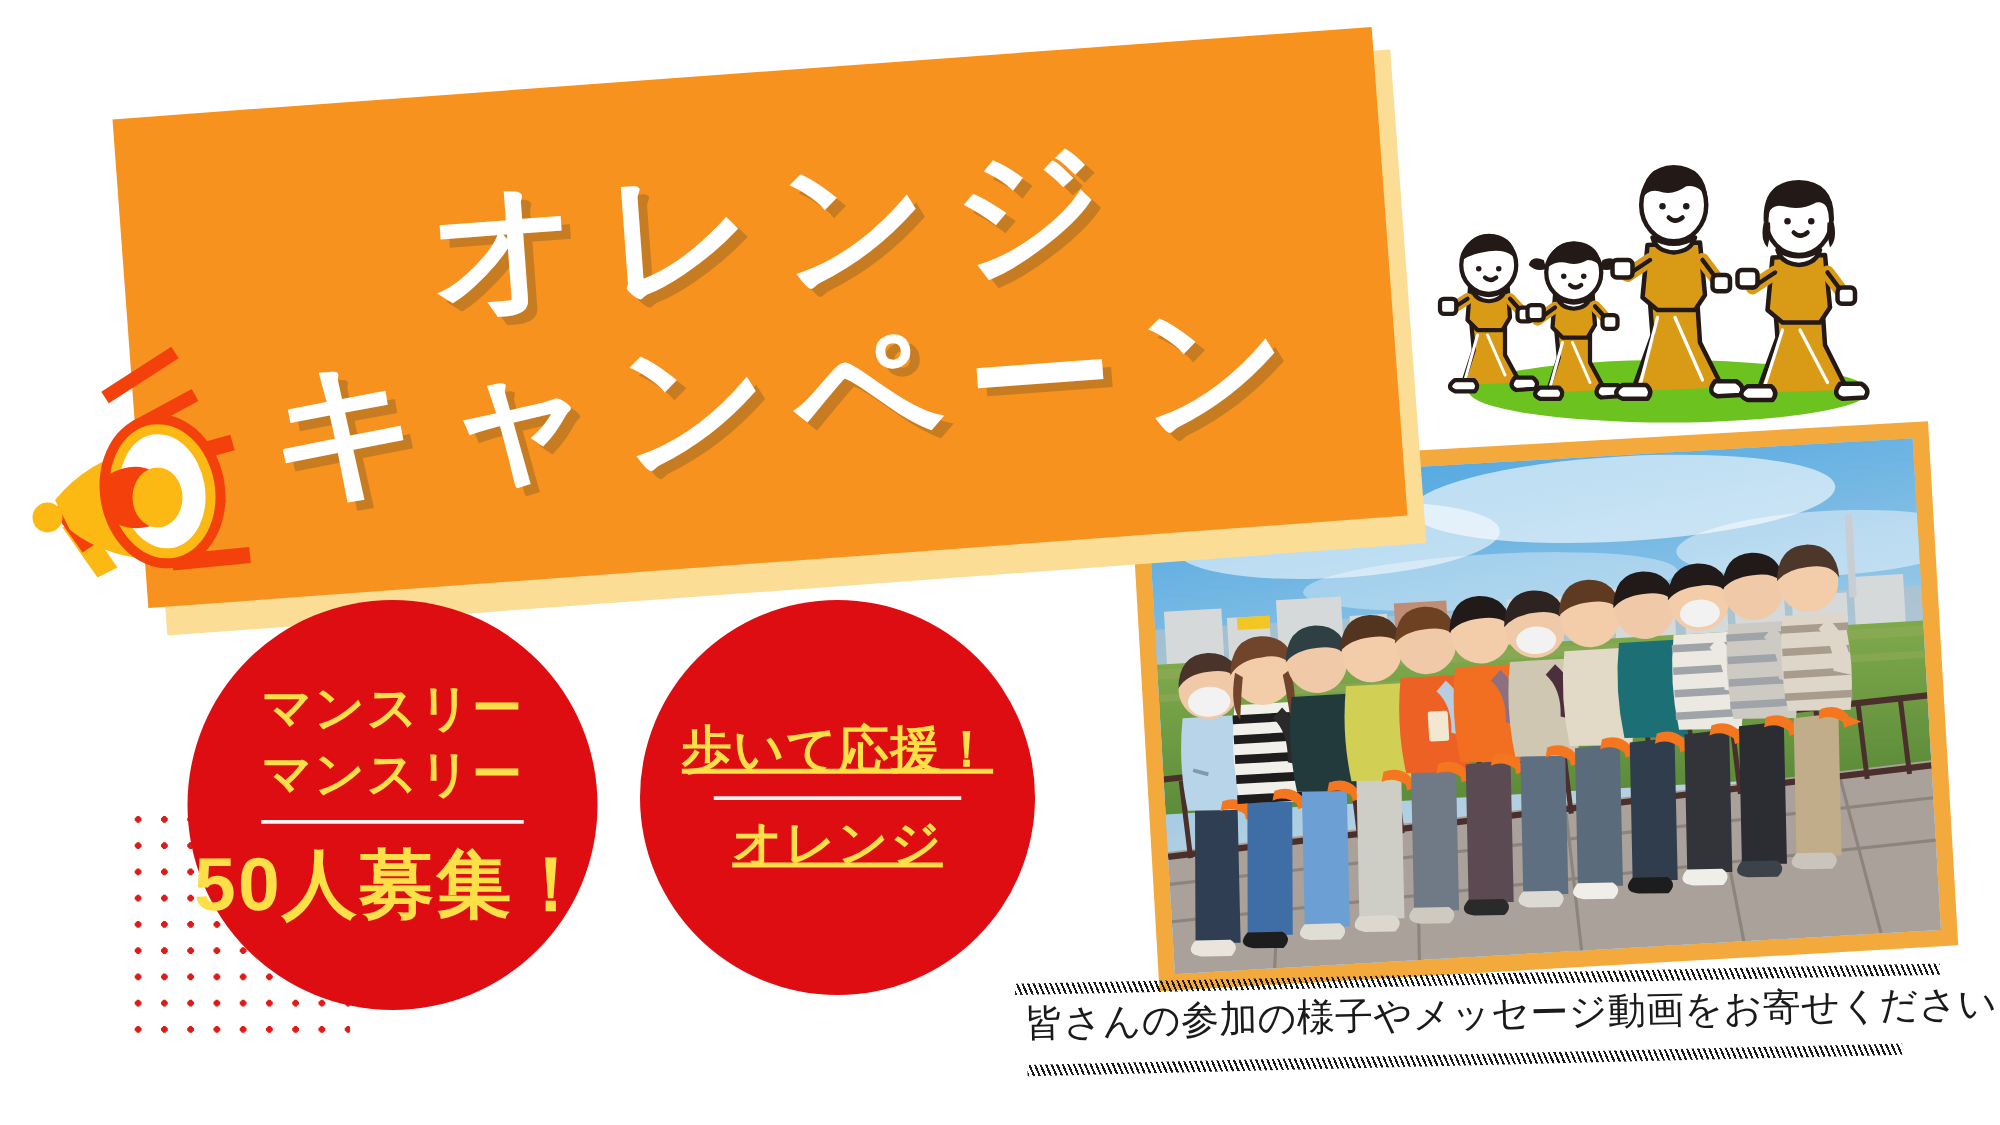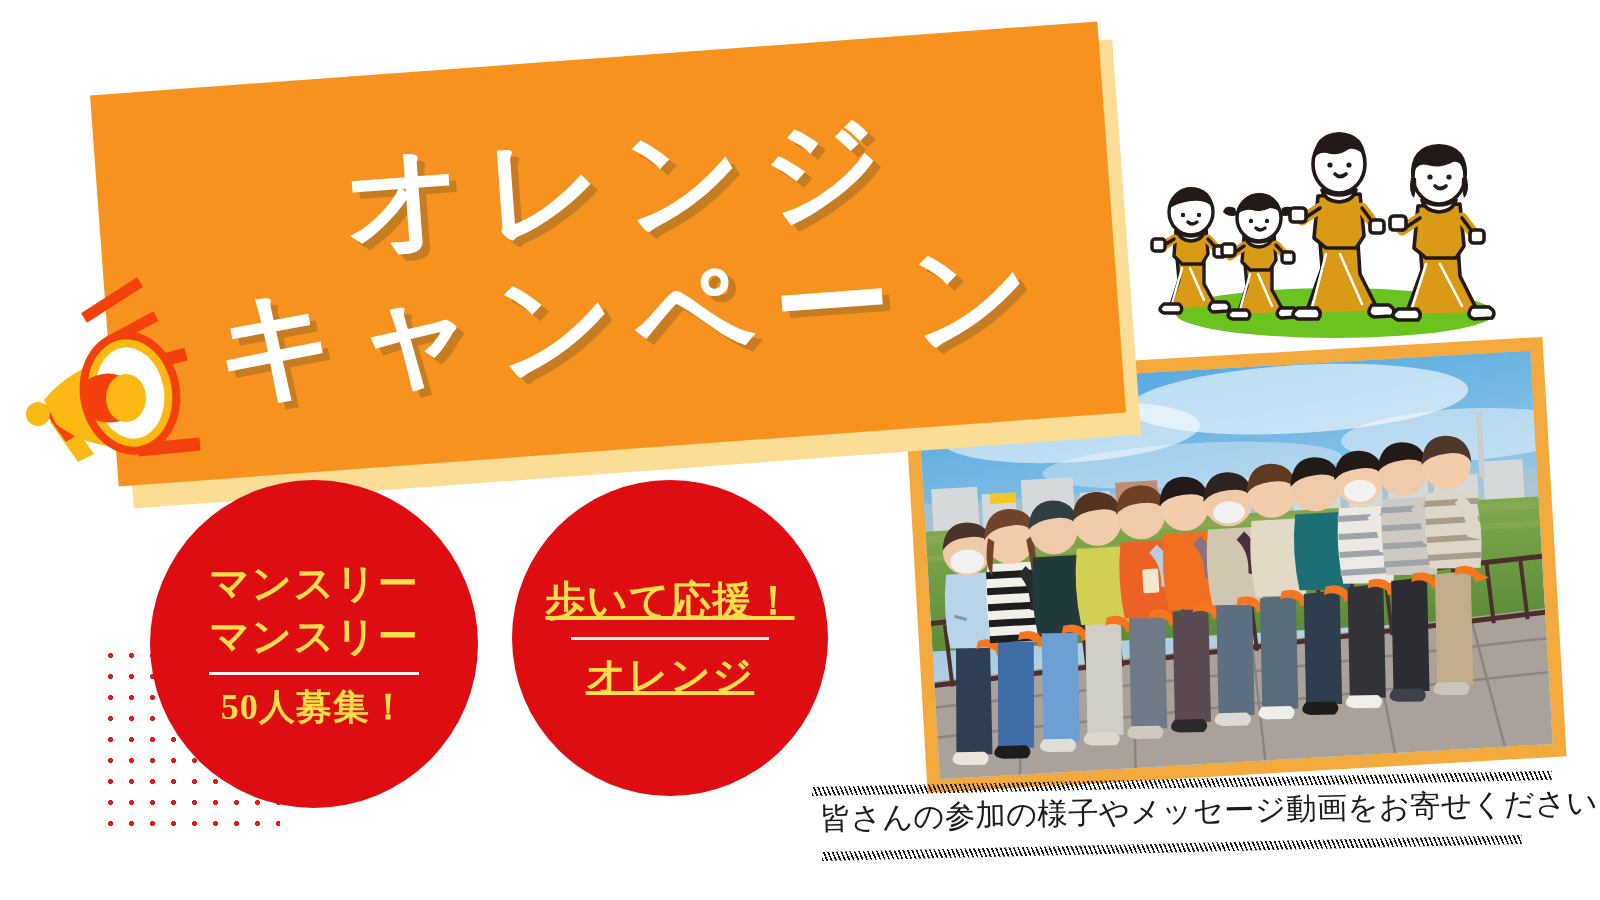--- a/index.html
+++ b/index.html
@@ -48,21 +48,21 @@
   .circle{
     position:absolute;border-radius:50%;background:#dd0d12;
     display:flex;flex-direction:column;align-items:center;justify-content:center;
     color:#fde047;text-align:center;z-index:8;
   }
   .circle .cl{font-weight:700;white-space:nowrap;letter-spacing:.03em;}
   .rule{height:3px;background:#ffffff;border:0;margin:9px 0;opacity:.95;}
   .circle-1{left:150px;top:480px;width:328px;height:328px;}
   .circle-1 .cl{font-size:40px;line-height:1.32;}
   .circle-1 .rule{width:210px;}
-  .circle-1 .big{font-size:36px;font-family:Liberation Serif, serif;}
+  .circle-1 .big{font-size:60px;}
   .circle-2{left:512px;top:480px;width:316px;height:316px;text-decoration:underline;}
   .circle-2 .cl{font-size:40px;line-height:1.34;}
   .circle-2 .rule{width:198px;}
 
   
   .walkers{position:absolute;left:1130px;top:108px;width:400px;height:240px;z-index:6;}
 
   
   .photo-wrap{
     position:absolute;left:915px;top:355px;width:640px;height:420px;z-index:4;

